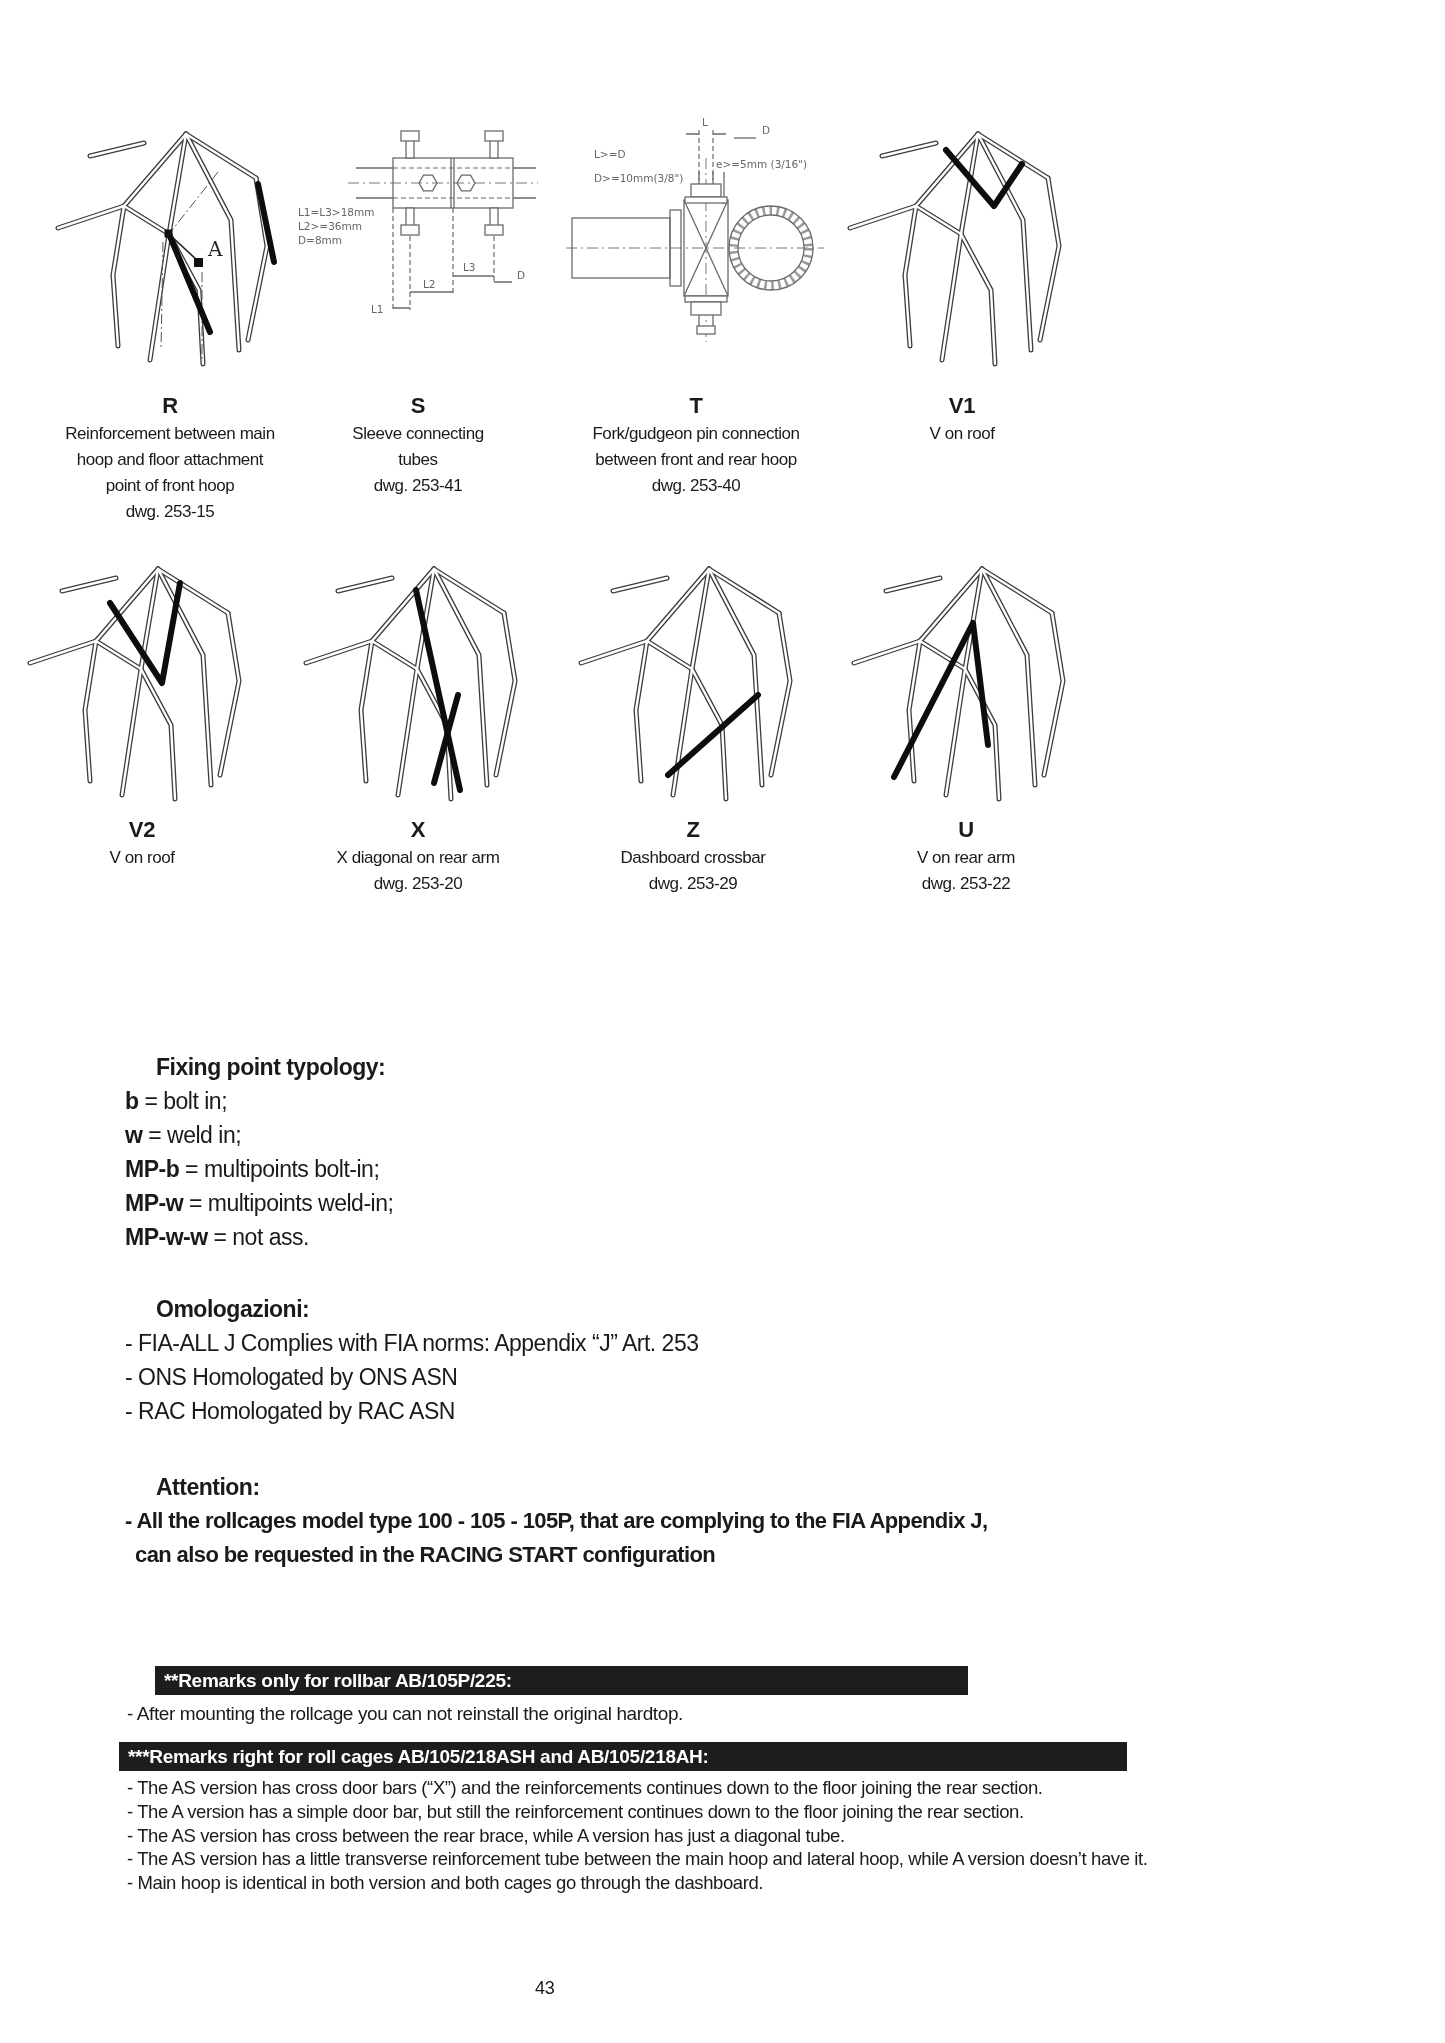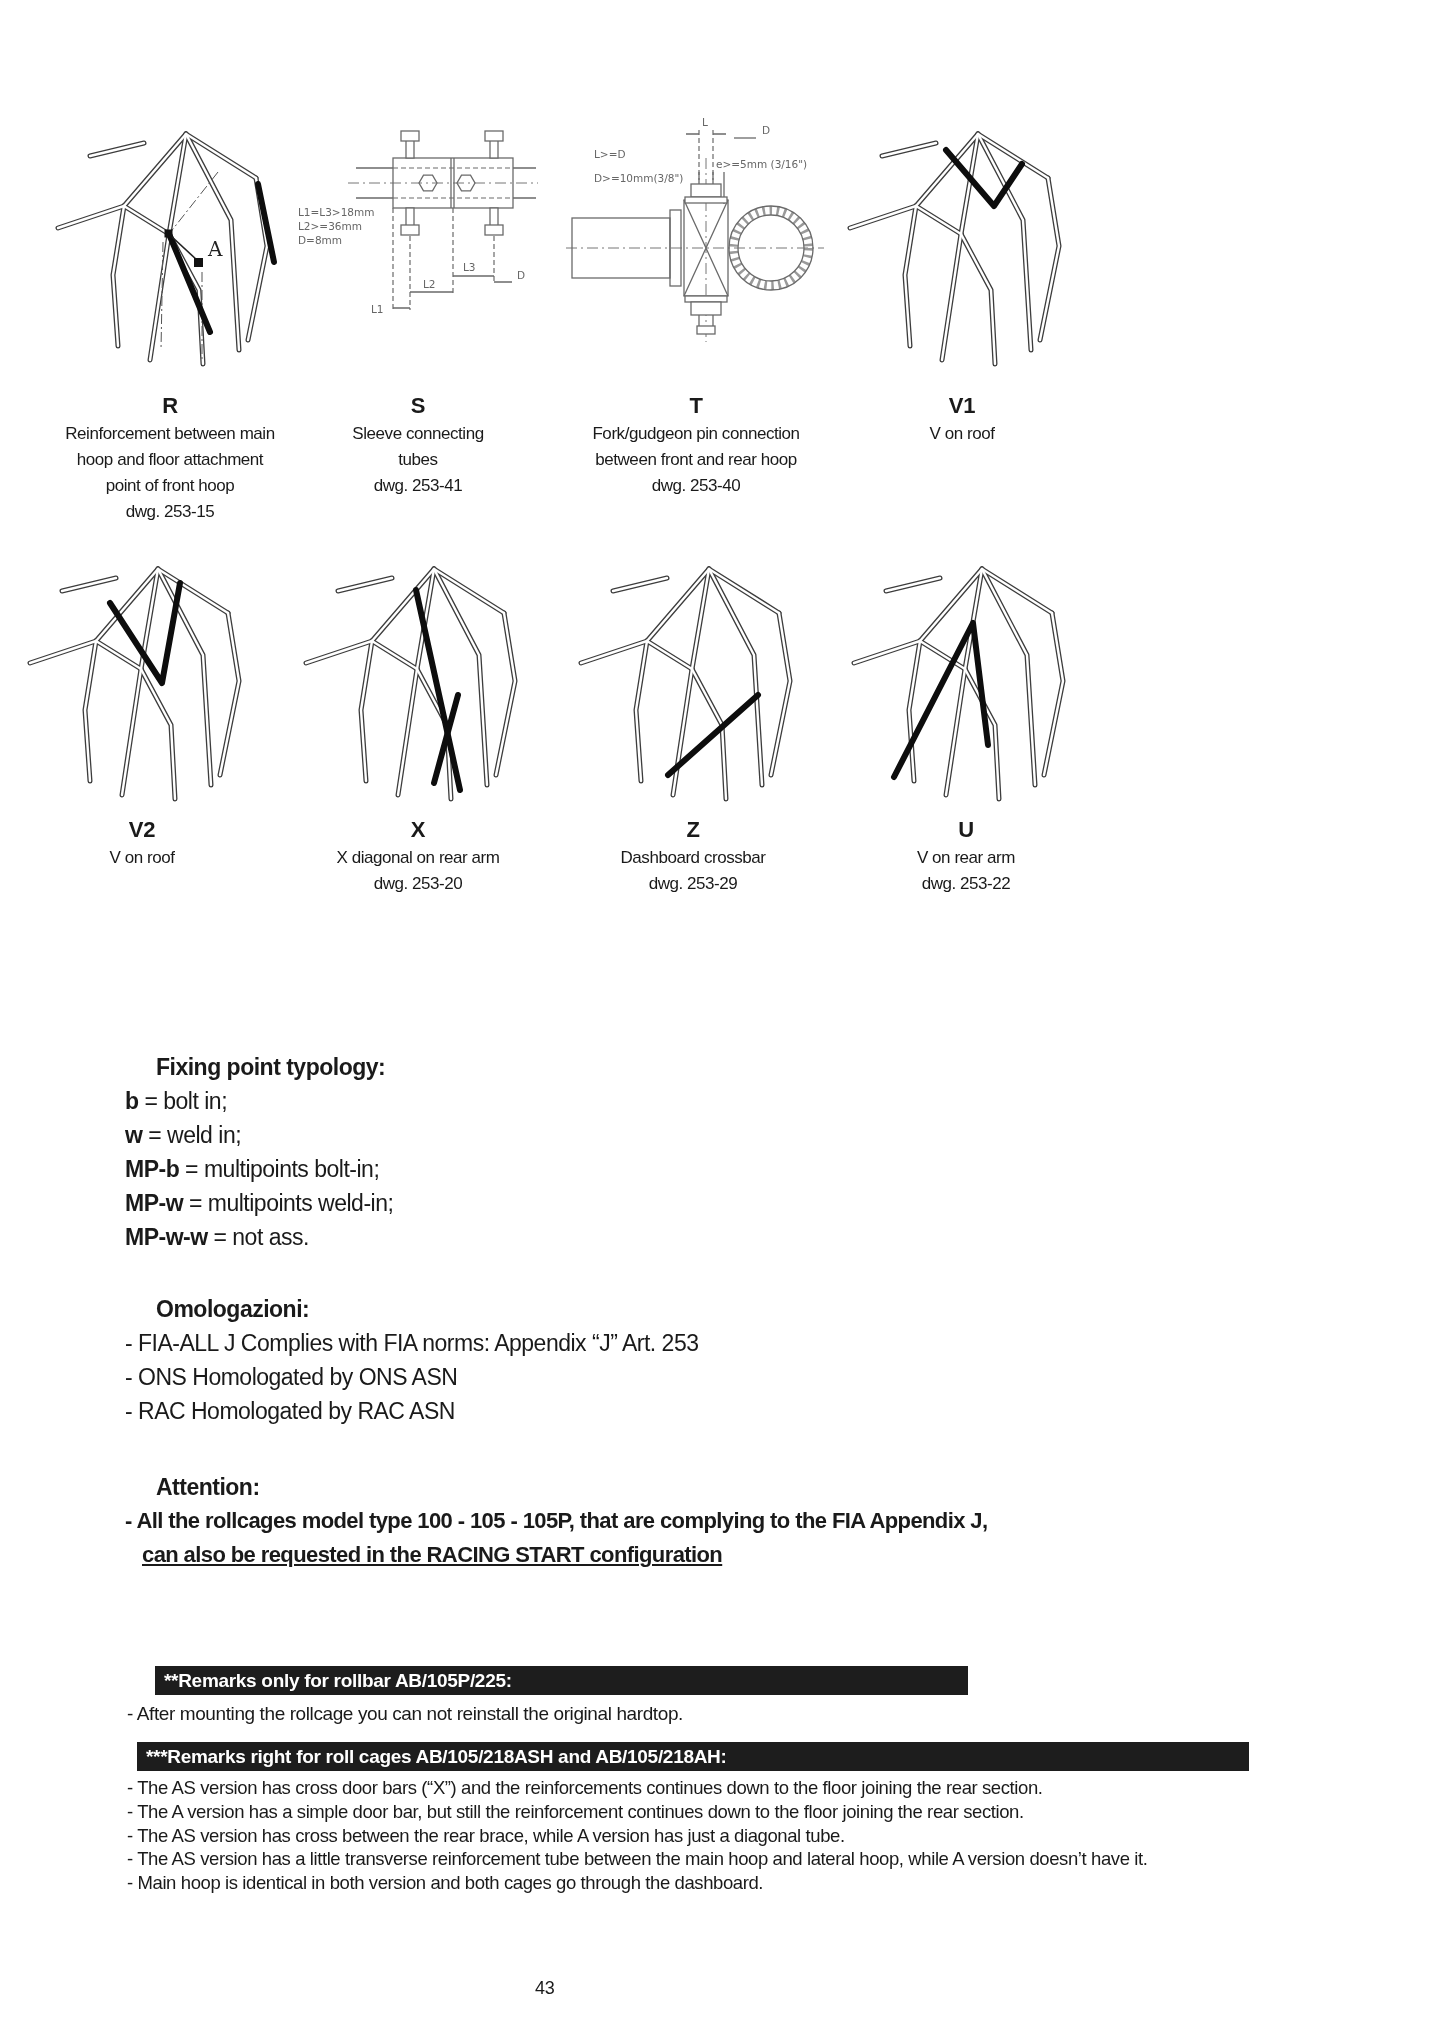--- a/index.html
+++ b/index.html
@@ -9,21 +9,21 @@
   
   .figcell{position:absolute;text-align:center;}
   .figcell svg{display:block;margin:0 auto;}
   .fcode{font-size:22px;font-weight:700;line-height:25px;letter-spacing:-0.3px;}
   .fdesc{font-size:17px;line-height:26px;letter-spacing:-0.45px;white-space:pre-line;margin-top:3px;}
 
   
   .txtblock{position:absolute;font-size:23px;line-height:34px;letter-spacing:-0.5px;}
   .txtblock .hd{font-weight:700;margin-left:31px;}
   .bold{font-weight:700;}
-  .ind{margin-left:17px;text-decoration:underline;}
+  .ind{margin-left:10px;}
 
   
   .bar{position:absolute;background:#1d1d1d;color:#ffffff;height:29px;line-height:29px;
        font-size:19px;font-weight:700;padding-left:9px;letter-spacing:-0.3px;box-sizing:border-box;}
   .rbody{position:absolute;font-size:18.5px;line-height:23.8px;letter-spacing:-0.4px;}
   .rbody1{position:absolute;font-size:19px;line-height:25px;letter-spacing:-0.4px;}
 
   .pgnum{position:absolute;font-size:18px;letter-spacing:-0.3px;}
 
   
@@ -242,21 +242,21 @@
     <div class="hd">Attention:</div>
     <div class="bold" style="font-size:22px;letter-spacing:-0.6px">- All the rollcages model type 100 - 105 - 105P, that are complying to the FIA Appendix J,</div>
     <div class="bold ind" style="font-size:22px;letter-spacing:-0.6px">can also be requested in the RACING START configuration</div>
   </div>
 
   <div class="bar" style="left:155px;top:1666px;width:813px">**Remarks only for rollbar AB/105P/225:</div>
   <div class="rbody1" style="left:127px;top:1701px">
     <div>- After mounting the rollcage you can not reinstall the original hardtop.</div>
   </div>
 
-  <div class="bar" style="left:137px;top:1742px;width:1112px">***Remarks right for roll cages AB/105/218ASH and AB/105/218AH:</div>
+  <div class="bar" style="left:119px;top:1742px;width:1008px">***Remarks right for roll cages AB/105/218ASH and AB/105/218AH:</div>
   <div class="rbody" style="left:127px;top:1776px">
     <div>- The AS version has cross door bars (“X”) and the reinforcements continues down to the floor joining the rear section.</div>
     <div>- The A version has a simple door bar, but still the reinforcement continues down to the floor joining the rear section.</div>
     <div>- The AS version has cross between the rear brace, while A version has just a diagonal tube.</div>
     <div>- The AS version has a little transverse reinforcement tube between the main hoop and lateral hoop, while A version doesn’t have it.</div>
     <div>- Main hoop is identical in both version and both cages go through the dashboard.</div>
   </div>
 
   <div class="pgnum" style="left:535px;top:1978px;width:40px;text-align:left">43</div>
 </div>

